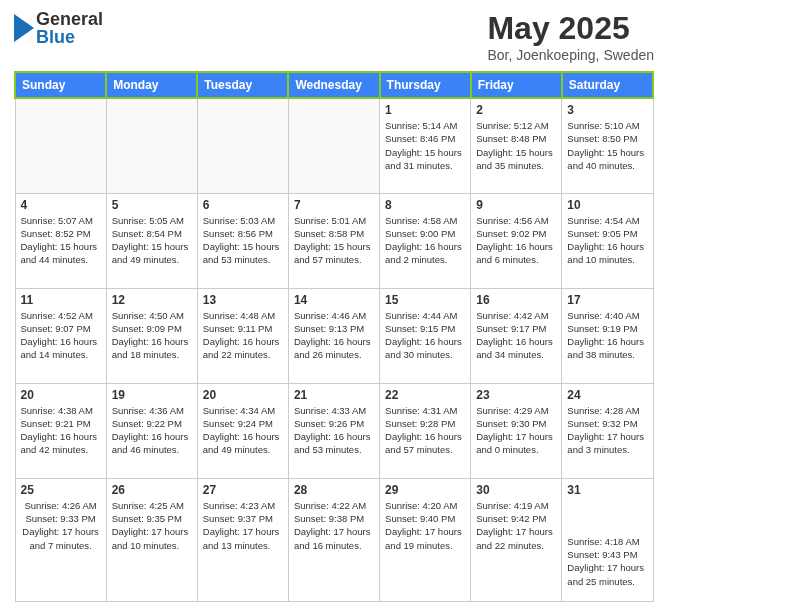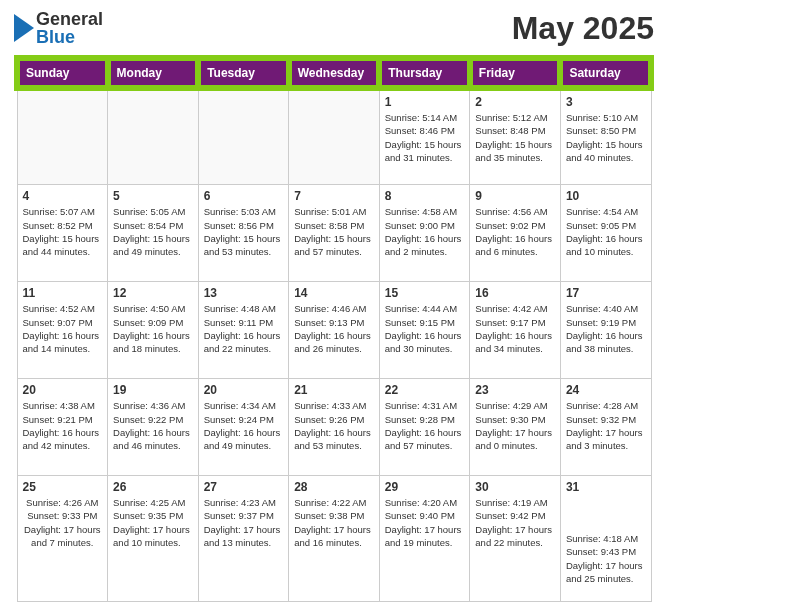--- a/index.html
+++ b/index.html
@@ -55,26 +55,26 @@
       font-weight: normal;
     }
     .calendar {
       flex: 1;
       border: 1px solid #ccc;
       border-collapse: collapse;
       width: 100%;
       table-layout: fixed;
     }
     .calendar th {
-      background: #701a75;
+      background: #3b82f6;
       color: #fff;
       text-align: left;
       padding: 5px 6px;
       font-size: 12px;
-      border: 6px solid #84cc16;
+      border: 2px solid #84cc16;
     }
     .calendar td {
       border: 1px solid #ccc;
       vertical-align: top;
       padding: 4px 5px;
       font-size: 10px;
       color: #333;
       background: #fff;
       height: 88px;
     }
@@ -102,20 +102,21 @@
       <svg class="logo-icon" viewBox="0 0 20 28" xmlns="http://www.w3.org/2000/svg">
         <polygon points="0,28 20,14 0,0" fill="#1a6fb5"></polygon>
       </svg>
       <div class="logo-text">
         <span class="logo-general">General</span>
         <span class="logo-blue">Blue</span>
       </div>
     </div>
     <div class="title-block">
       <h1>May 2025</h1>
+      <h2>Bor, Joenkoeping, Sweden</h2>
     </div>
   </div>
 
   <table class="calendar">
     <thead>
       <tr>
       <th>Sunday</th>
           <th>Monday</th>
           <th>Tuesday</th>
           <th>Wednesday</th>

